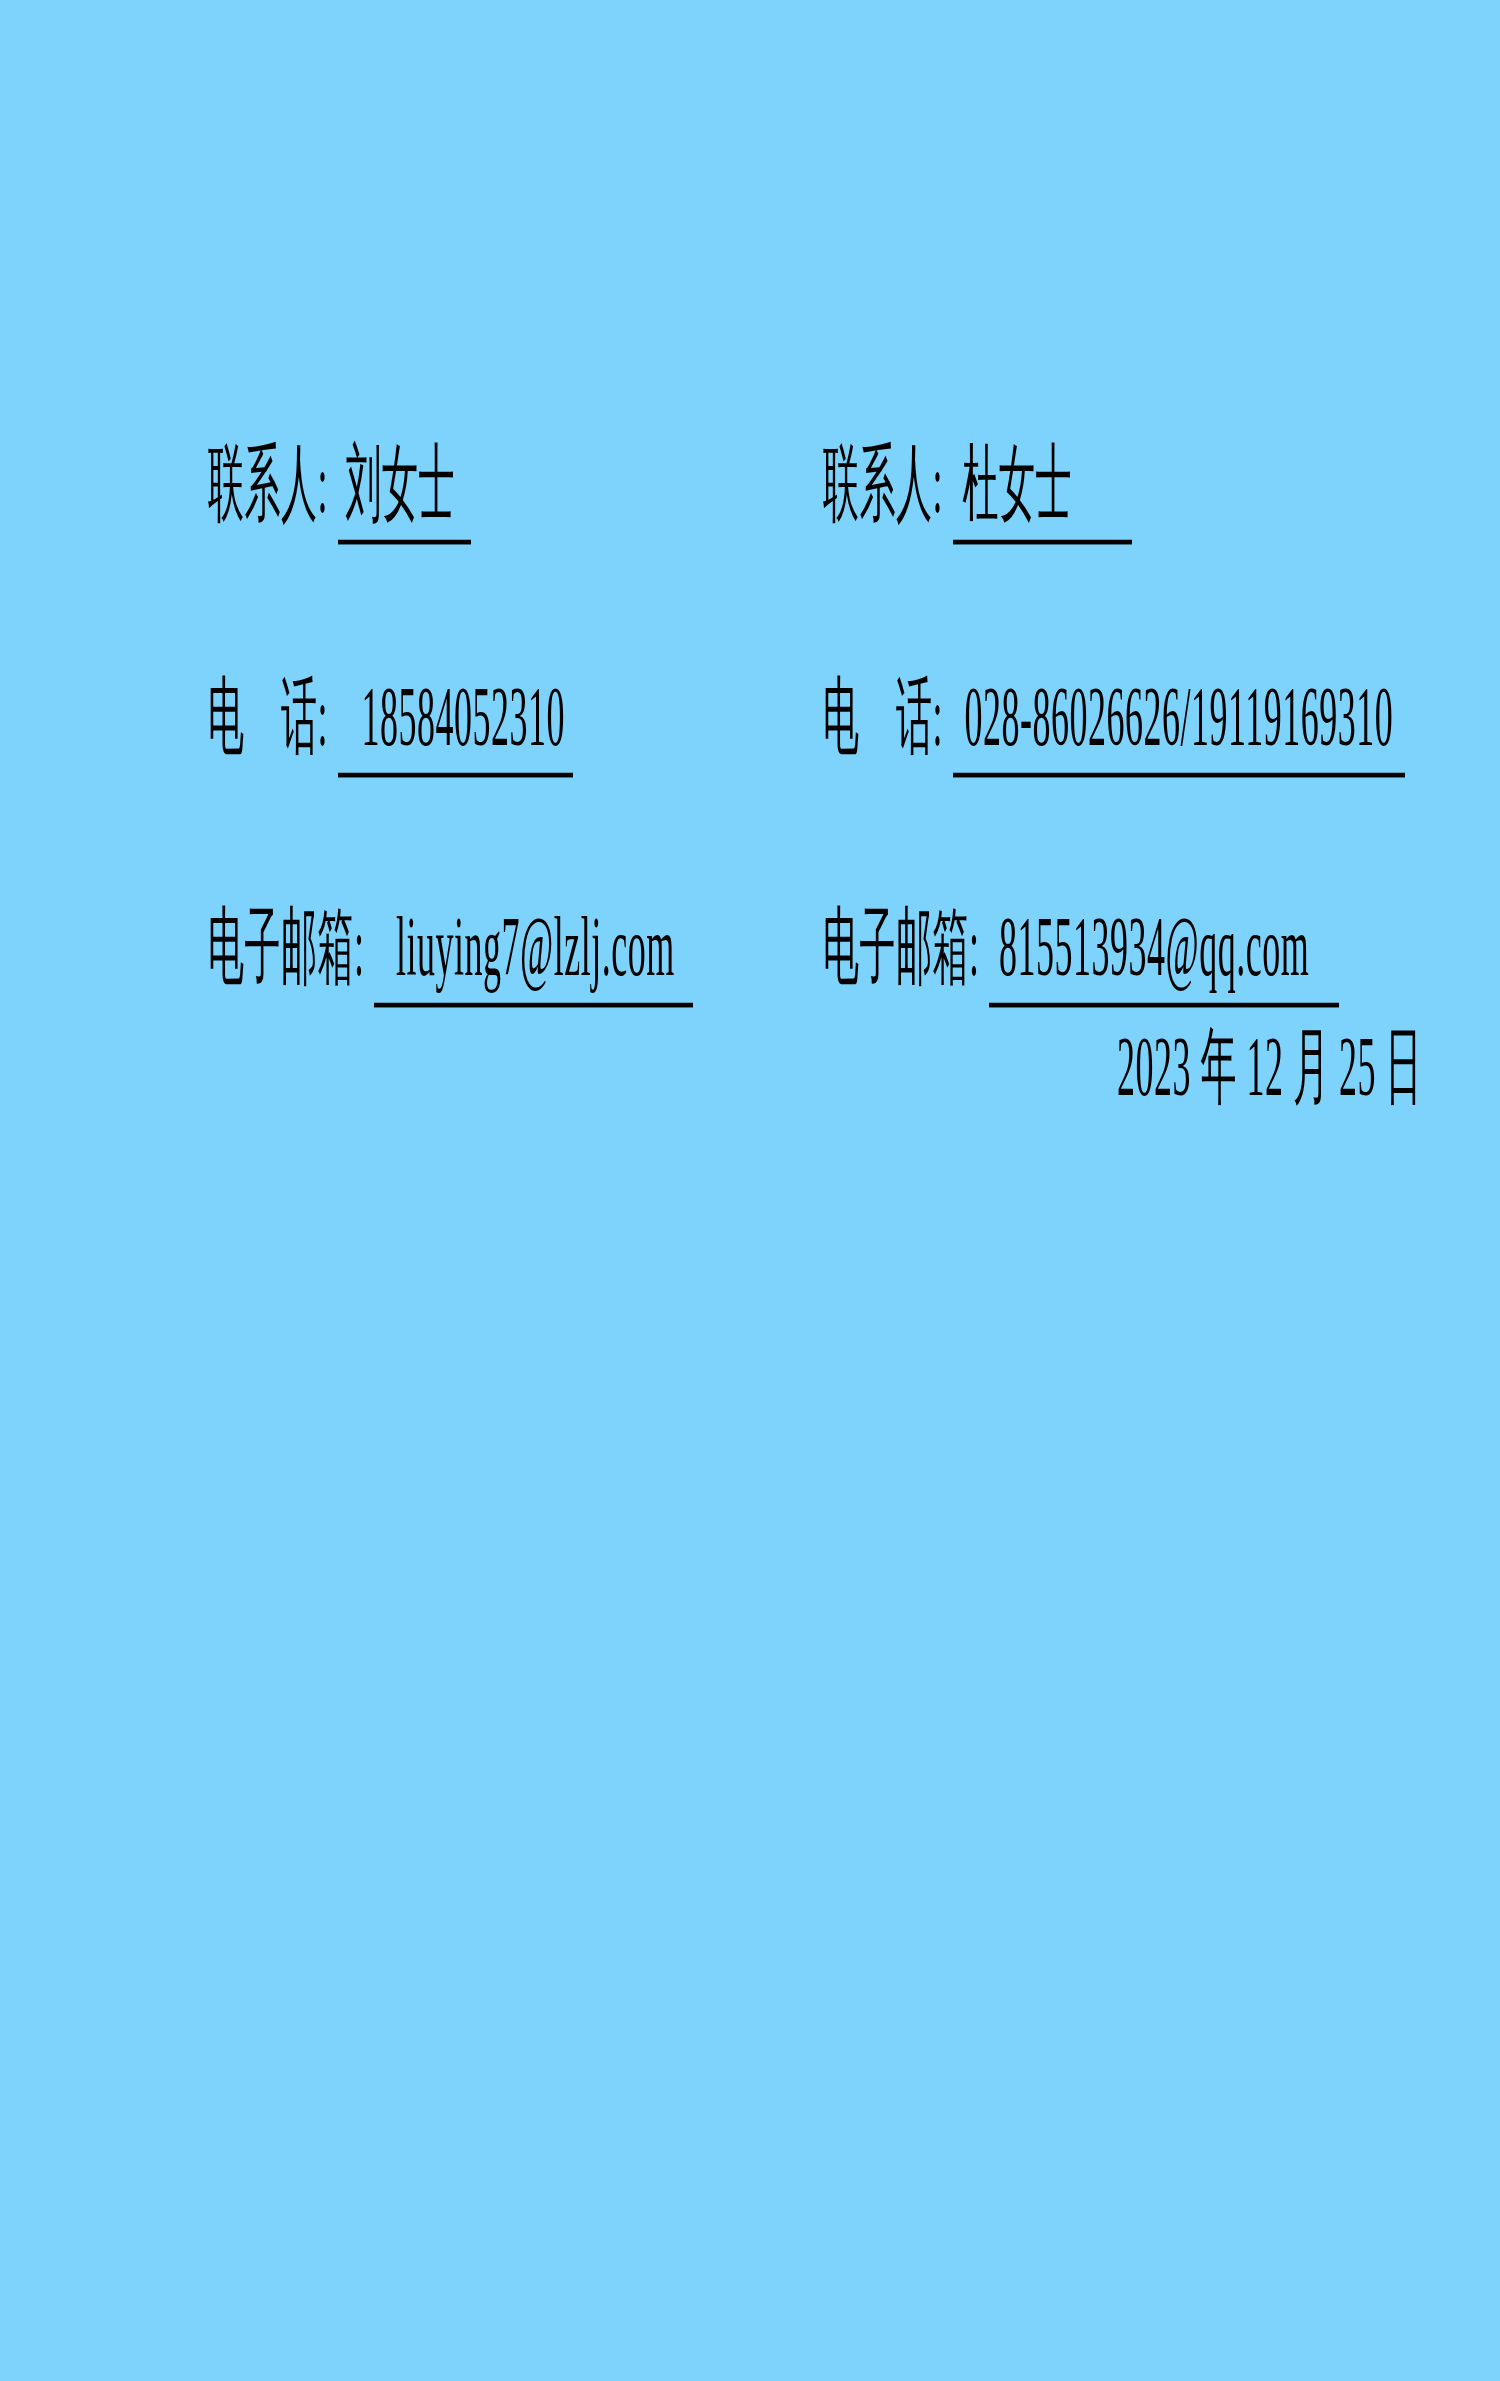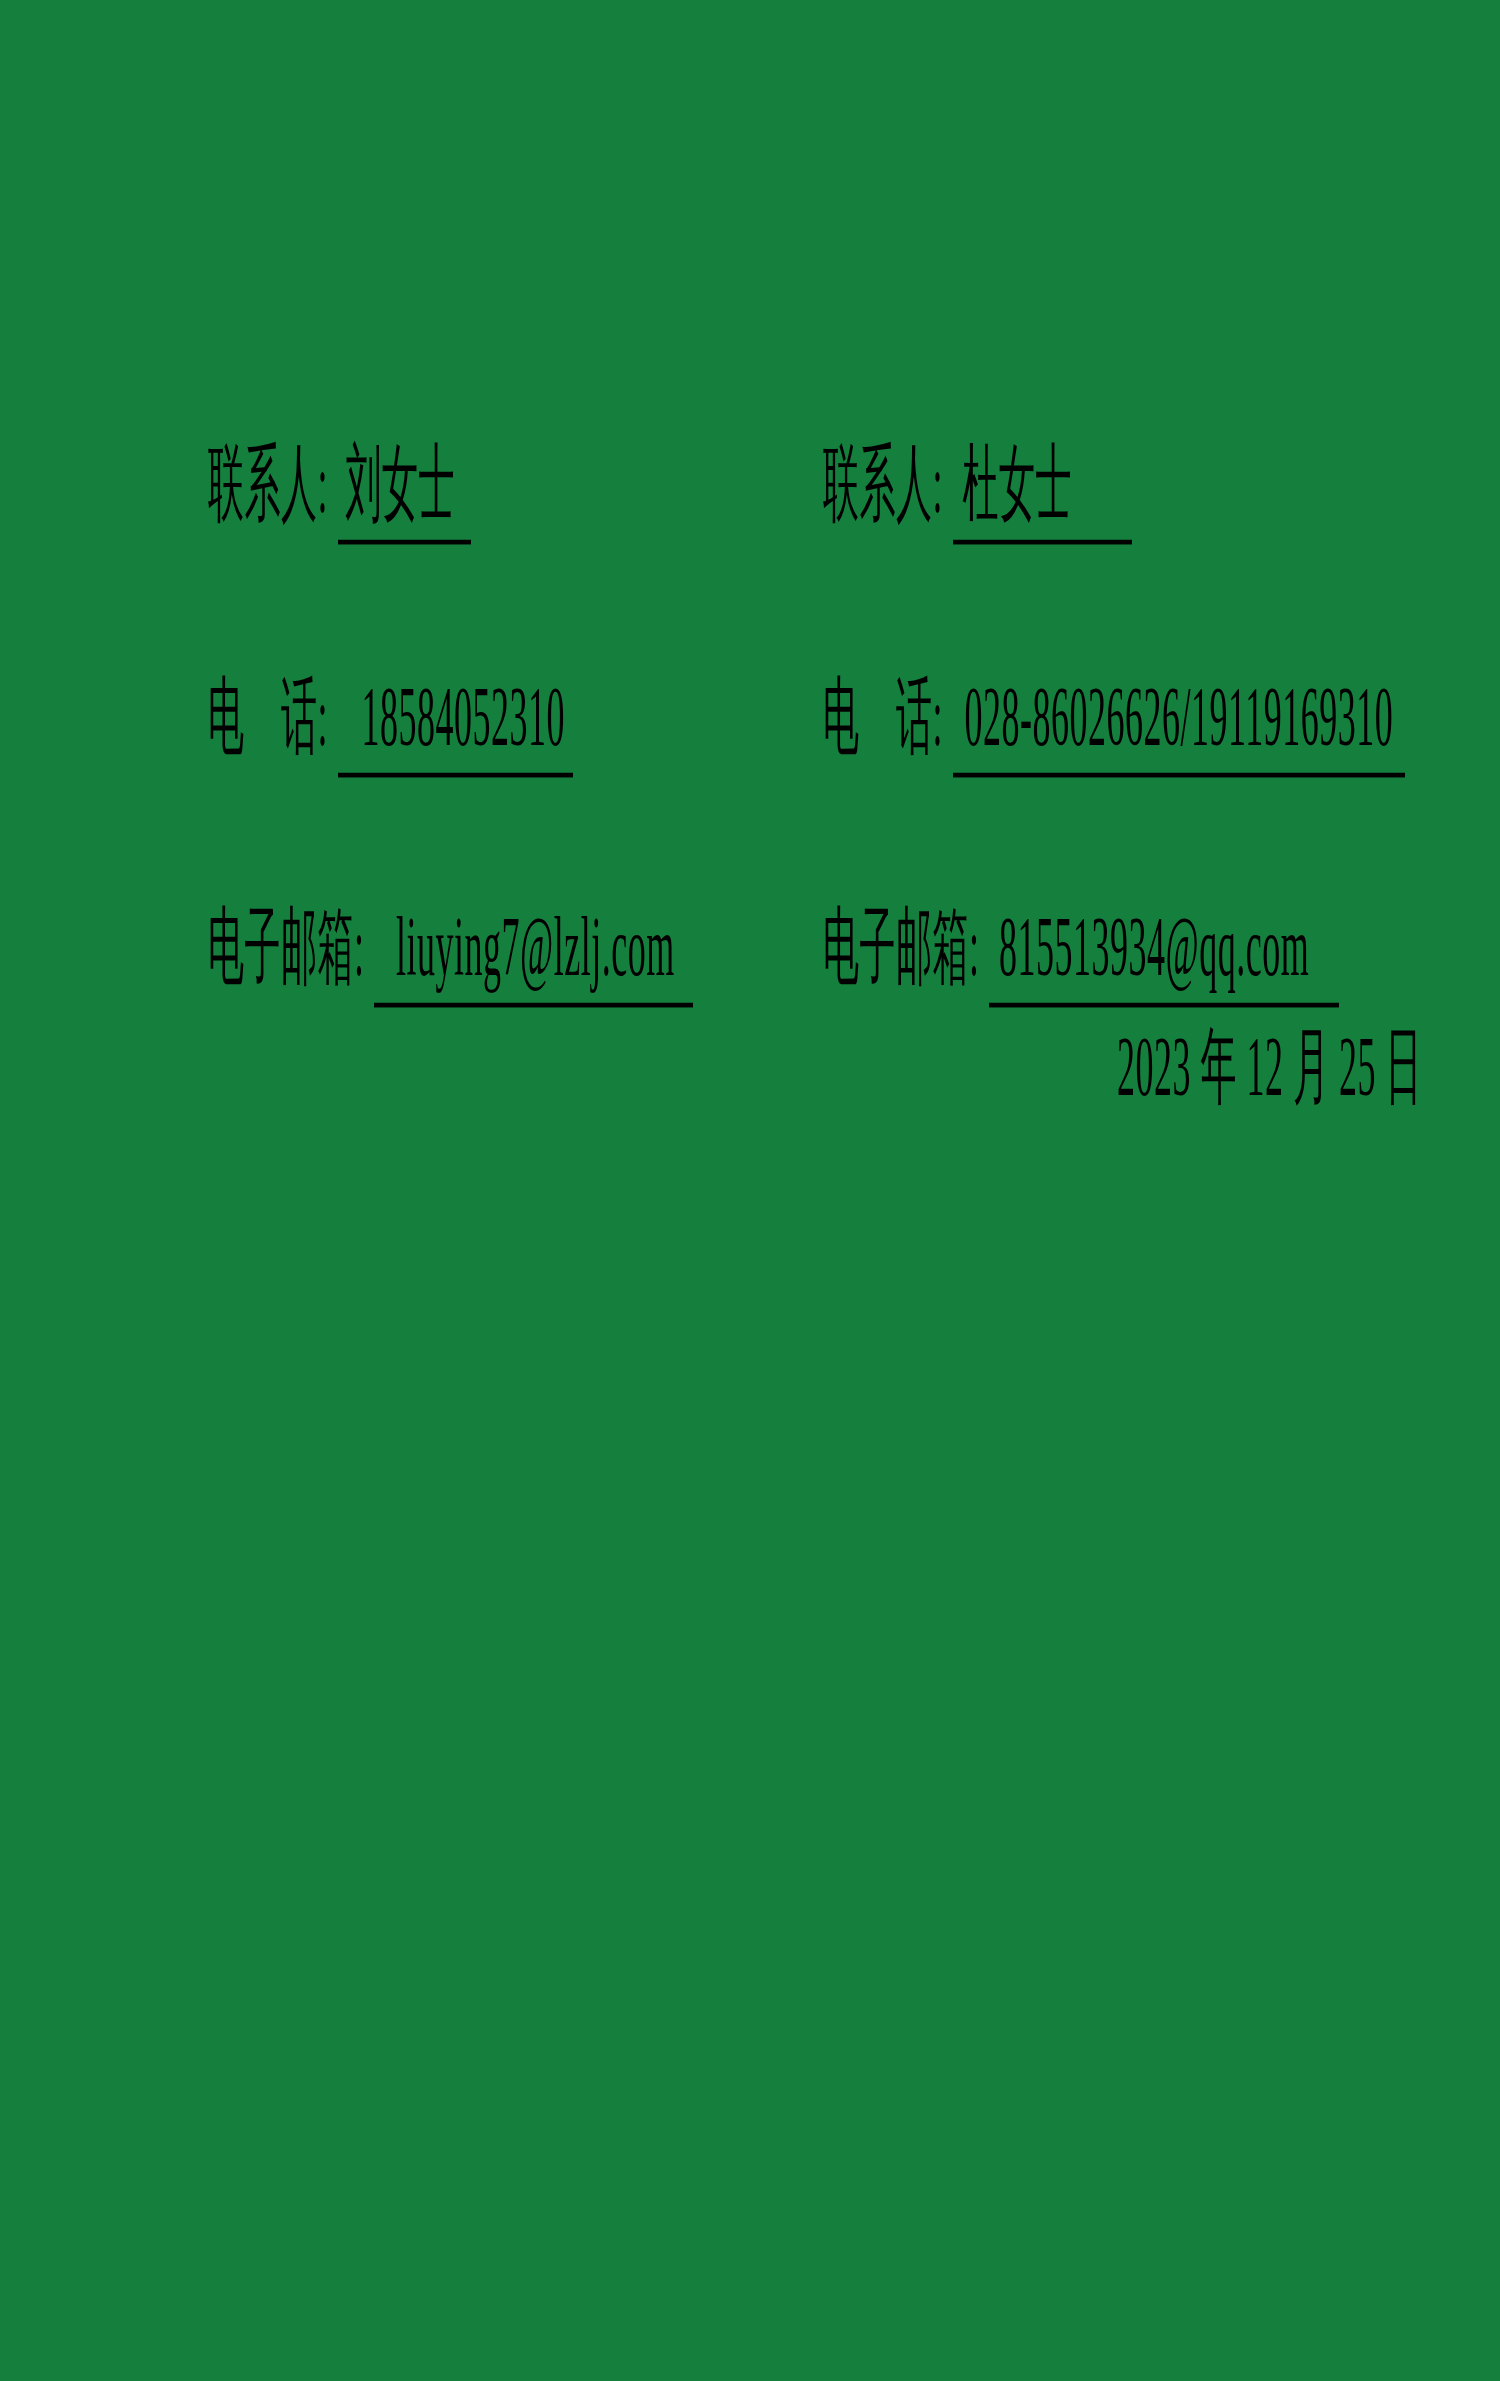--- a/index.html
+++ b/index.html
@@ -4,21 +4,21 @@
 <style>
   html, body { margin: 0; padding: 0; }
   body {
     background: #ffffff;
     font-family: "Liberation Serif", "DejaVu Serif", serif;
   }
   .page {
     position: relative;
     width: 1500px;
     height: 2381px;
-    background: #15803d;
+    background: #7dd3fc;
     color: #000000;
     overflow: hidden;
   }
   .line {
     position: absolute;
     font-size: 36px;
     line-height: 1.15;
     white-space: pre;
     color: #000000;
     transform: scaleY(2.35);

